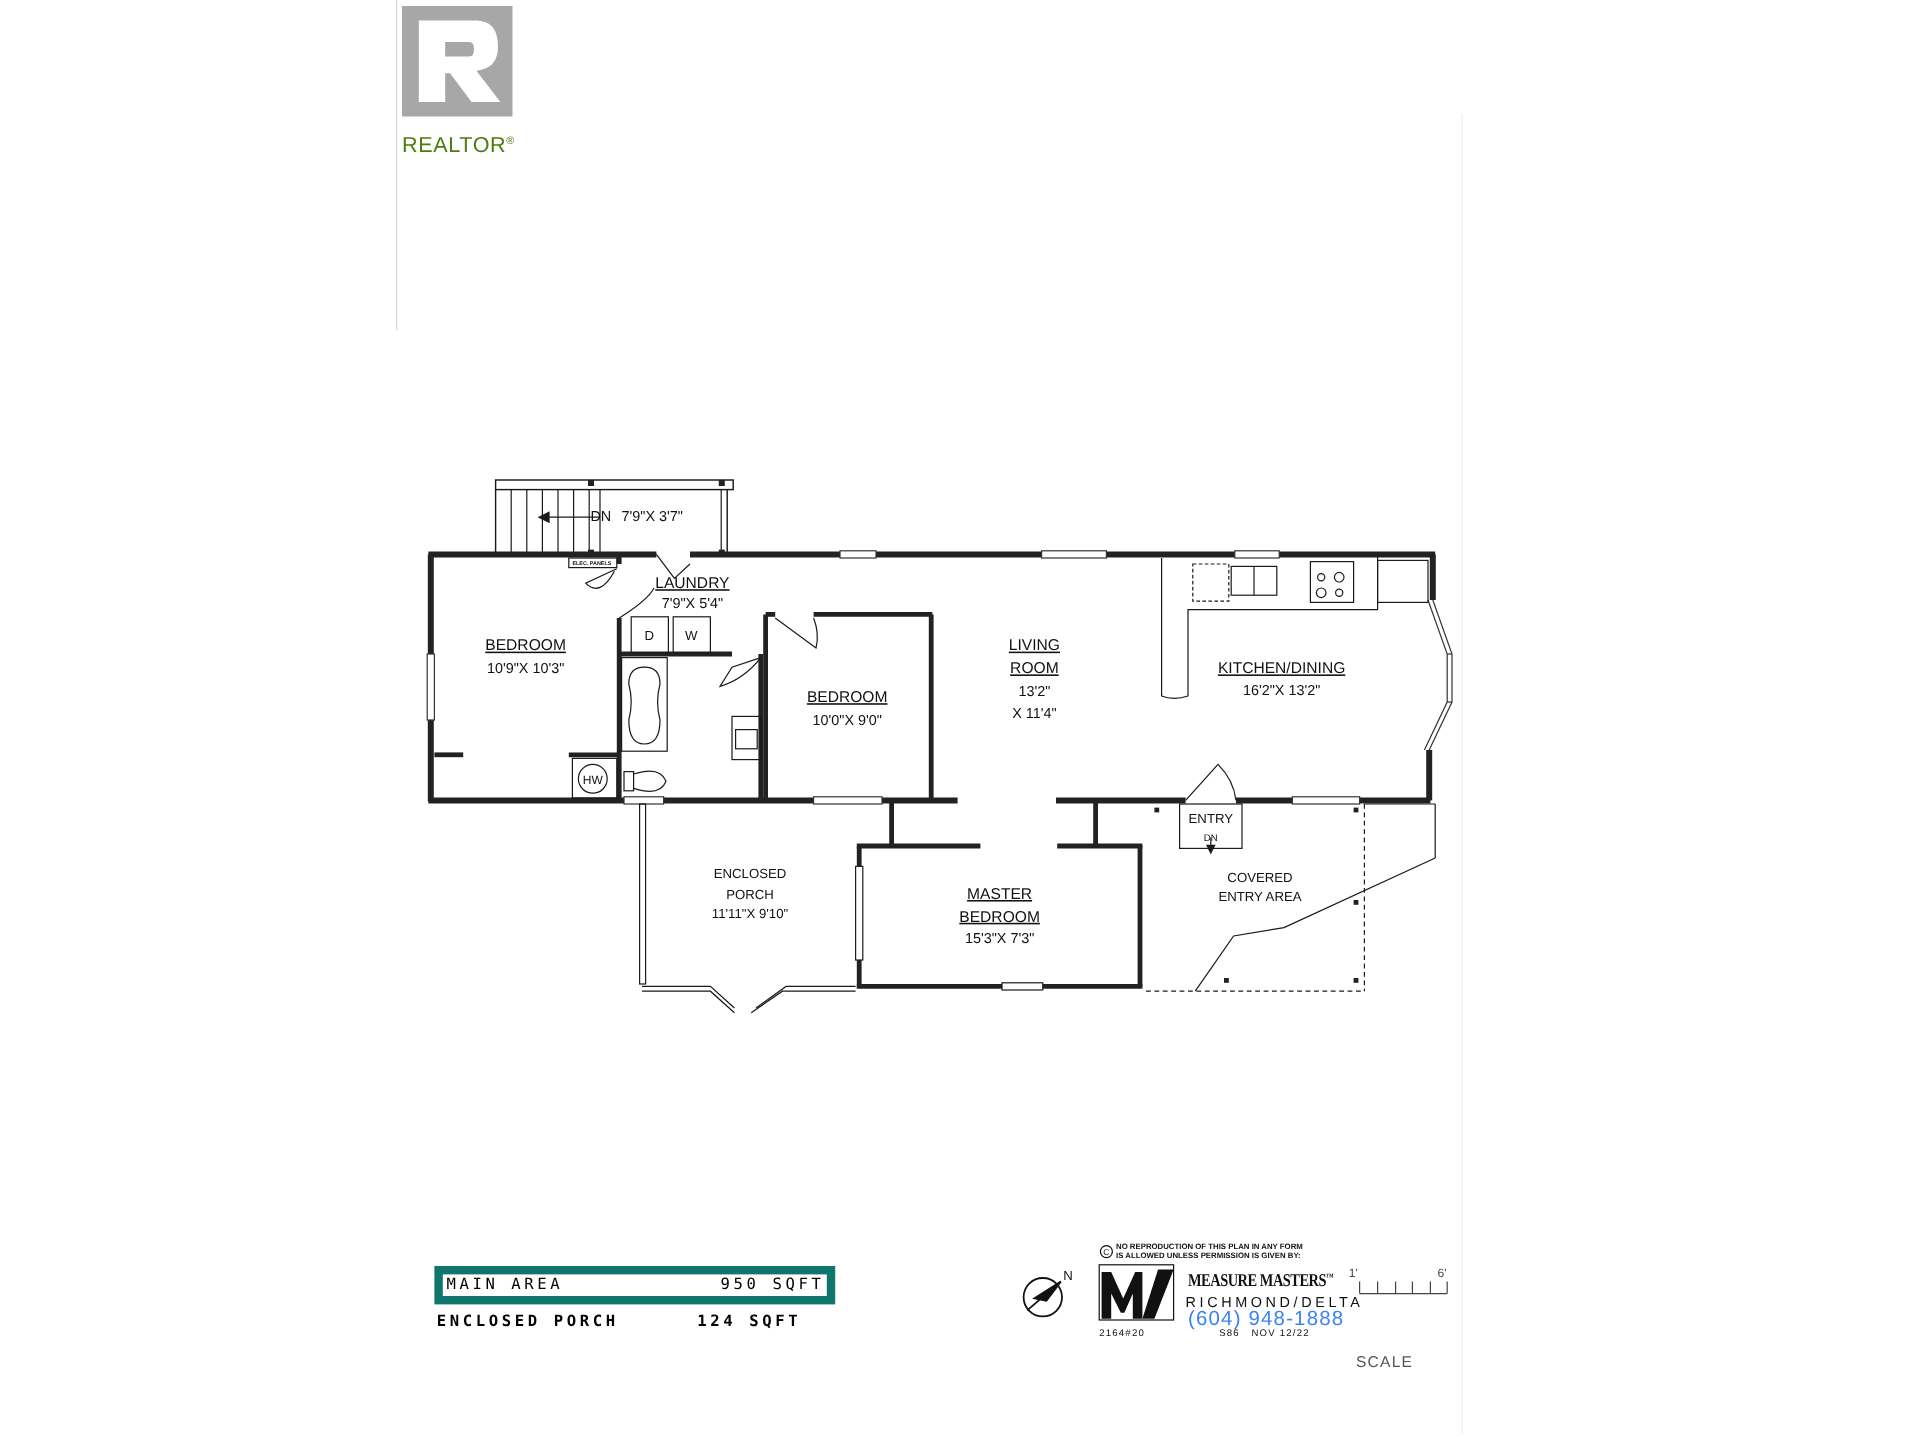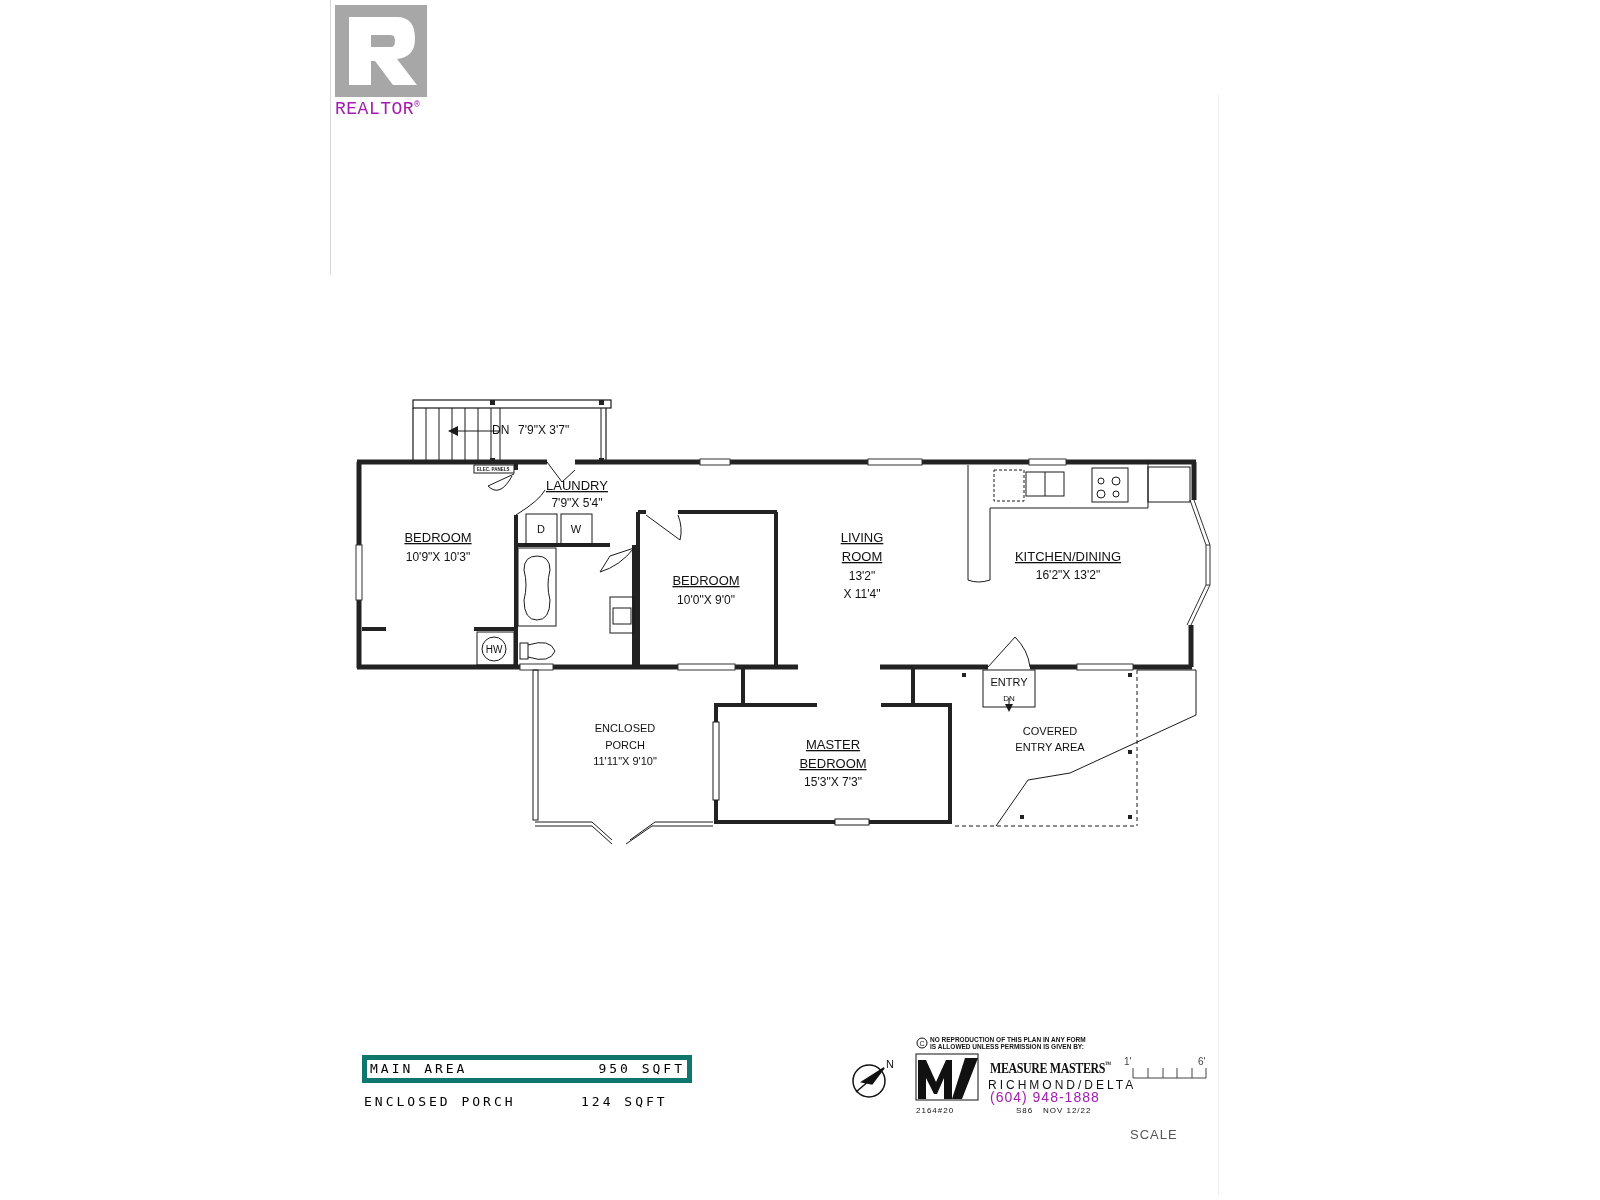--- a/index.html
+++ b/index.html
@@ -2,33 +2,33 @@
 <html><head>
 <meta charset="utf-8">
 <style>
   html, body { margin:0; padding:0; background:#ffffff; }
   body { width:1600px; height:1200px; position:relative; overflow:hidden; font-family:"Liberation Sans", sans-serif; }
   .abs { position:absolute; }
   .left-rule { left:330px; top:0; width:1px; height:275px; background:#d8d8d8; }
   .right-rule { left:1218px; top:95px; width:1px; height:1100px; background:#eeeeee; }
   .realtor-logo { left:335px; top:5px; width:92px; }
   .realtor-box { width:92px; height:92px; background:#a7a7a7; position:relative; }
-  .realtor-text { font-size:18px; color:#a21caf; letter-spacing:0.5px; margin-top:2px;font-family:Liberation Mono, monospace; }
+  .realtor-text { font-size:18px; color:#4d7c0f; letter-spacing:0.5px; margin-top:14px; }
   .realtor-text sup { font-size:9px; }
   svg.plan { position:absolute; left:0; top:0; }
   .lbl { font-family:"Liberation Sans", sans-serif; fill:#111; font-size:13px; }
   .lbl-u { text-decoration:underline; }
-  .area-box { left:362px; top:1055px; width:320px; height:18px; border:5px solid #0f766e; font-family:"DejaVu Sans Mono", monospace; font-size:13px; letter-spacing:3px; line-height:18px; }
+  .area-box { left:362px; top:1055px; width:320px; height:18px; border:7px solid #0f766e; font-family:"DejaVu Sans Mono", monospace; font-size:13px; letter-spacing:3px; line-height:18px; }
   .area-box span { position:absolute; }
   .porch-row { left:364px; top:1094px; width:330px; font-family:"DejaVu Sans Mono", monospace; font-size:13px; letter-spacing:3px; }
-  .porch-row span { position:absolute; white-space:nowrap; }
+  .porch-row span { position:absolute; white-space:nowrap;font-weight:bold; }
   .copyright { left:918px; top:1036px; font-size:6.5px; font-weight:bold; line-height:7px; color:#111; }
   .mm-brand { left:990px; top:1060px; font-family:"Liberation Serif", serif; font-weight:bold; font-size:15px; letter-spacing:-0.5px; transform:scaleX(0.8); transform-origin:left; color:#111; }
   .mm-city { left:988px; top:1078px; font-size:12px; letter-spacing:3px; color:#111; }
-  .mm-phone { left:990px; top:1089px; font-size:14px; letter-spacing:1px; color:#a21caf; }
+  .mm-phone { left:990px; top:1089px; font-size:17px; letter-spacing:1px; color:#3b82f6; }
   .mm-code { left:916px; top:1106px; font-size:8px; letter-spacing:1px; color:#111; }
   .mm-date { left:984px; top:1106px; font-size:8px; letter-spacing:1px; color:#111;padding-left:32px; }
   .scale-lbl { left:1130px; top:1084px; font-size:13px; letter-spacing:1px; color:#555;margin-top:43px; }
   .scale-1 { left:1124px; top:1056px; font-size:10px; color:#444; }
   .scale-6 { left:1198px; top:1056px; font-size:10px; color:#444; }
   .north { left:886px; top:1058px; font-size:11px; color:#111; }
 </style>
 </head>
 <body>
 

